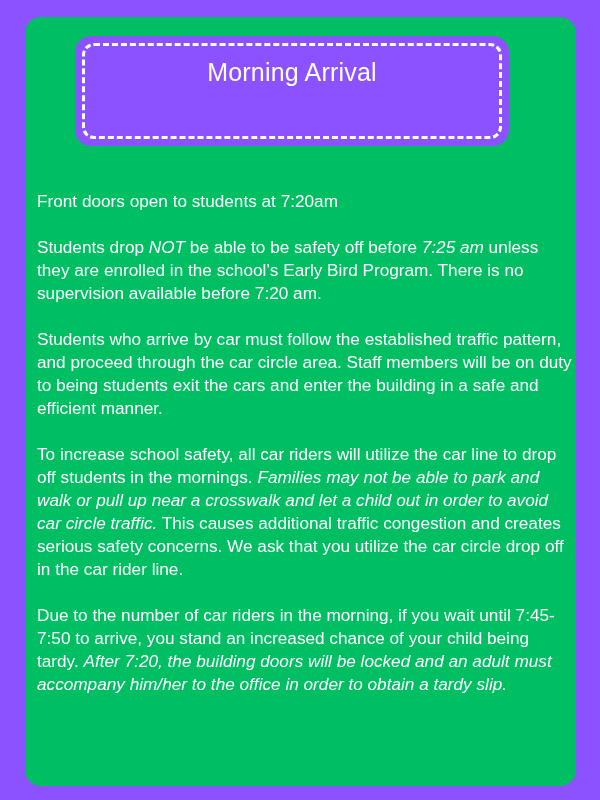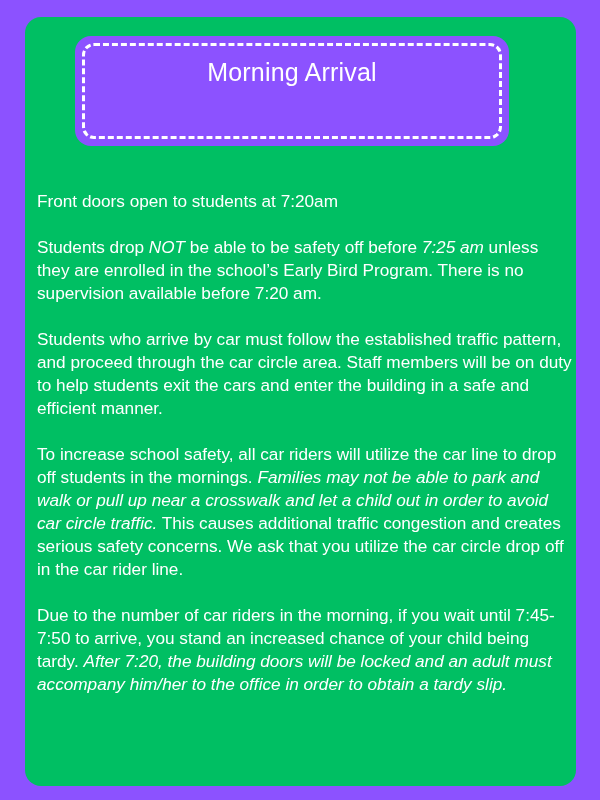--- a/index.html
+++ b/index.html
@@ -68,21 +68,21 @@
   </div>
 
   <div class="body">
     <p class="para">
       <span>Front doors open to students at 7:20am</span>
     </p>
     <p class="para">
       <span>Students drop </span><span class="b-i">NOT</span><span> be able to be safety off before </span><span class="i">7:25 am</span><span> unless they are enrolled in the school’s Early Bird Program. There is no supervision available before 7:20 am.</span>
     </p>
     <p class="para">
-      <span>Students who arrive by car must follow the established traffic pattern, and proceed through the car circle area. Staff members will be on duty to help students exit the cars and enter the building in a safe and efficient manner.</span>
+      <span>Students who arrive by car must follow the established traffic pattern, and proceed through the car circle area. Staff members will be on duty to being students exit the cars and enter the building in a safe and efficient manner.</span>
     </p>
     <p class="para">
       <span>To increase school safety, all car riders will utilize the car line to drop off students in the mornings. </span><span class="b-i">Families may not be able to park and walk or pull up near a crosswalk and let a child out in order to avoid car circle traffic.</span><span> This causes additional traffic congestion and creates serious safety concerns. We ask that you utilize the car circle drop off in the car rider line.</span>
     </p>
     <p class="para">
       <span>Due to the number of car riders in the morning, if you wait until 7:45-7:50 to arrive, you stand an increased chance of your child being tardy. </span><span class="i">After 7:20, the building doors will be locked and an adult must accompany him/her to the office in order to obtain a tardy slip.</span>
     </p>
   </div>
 </div>
 

